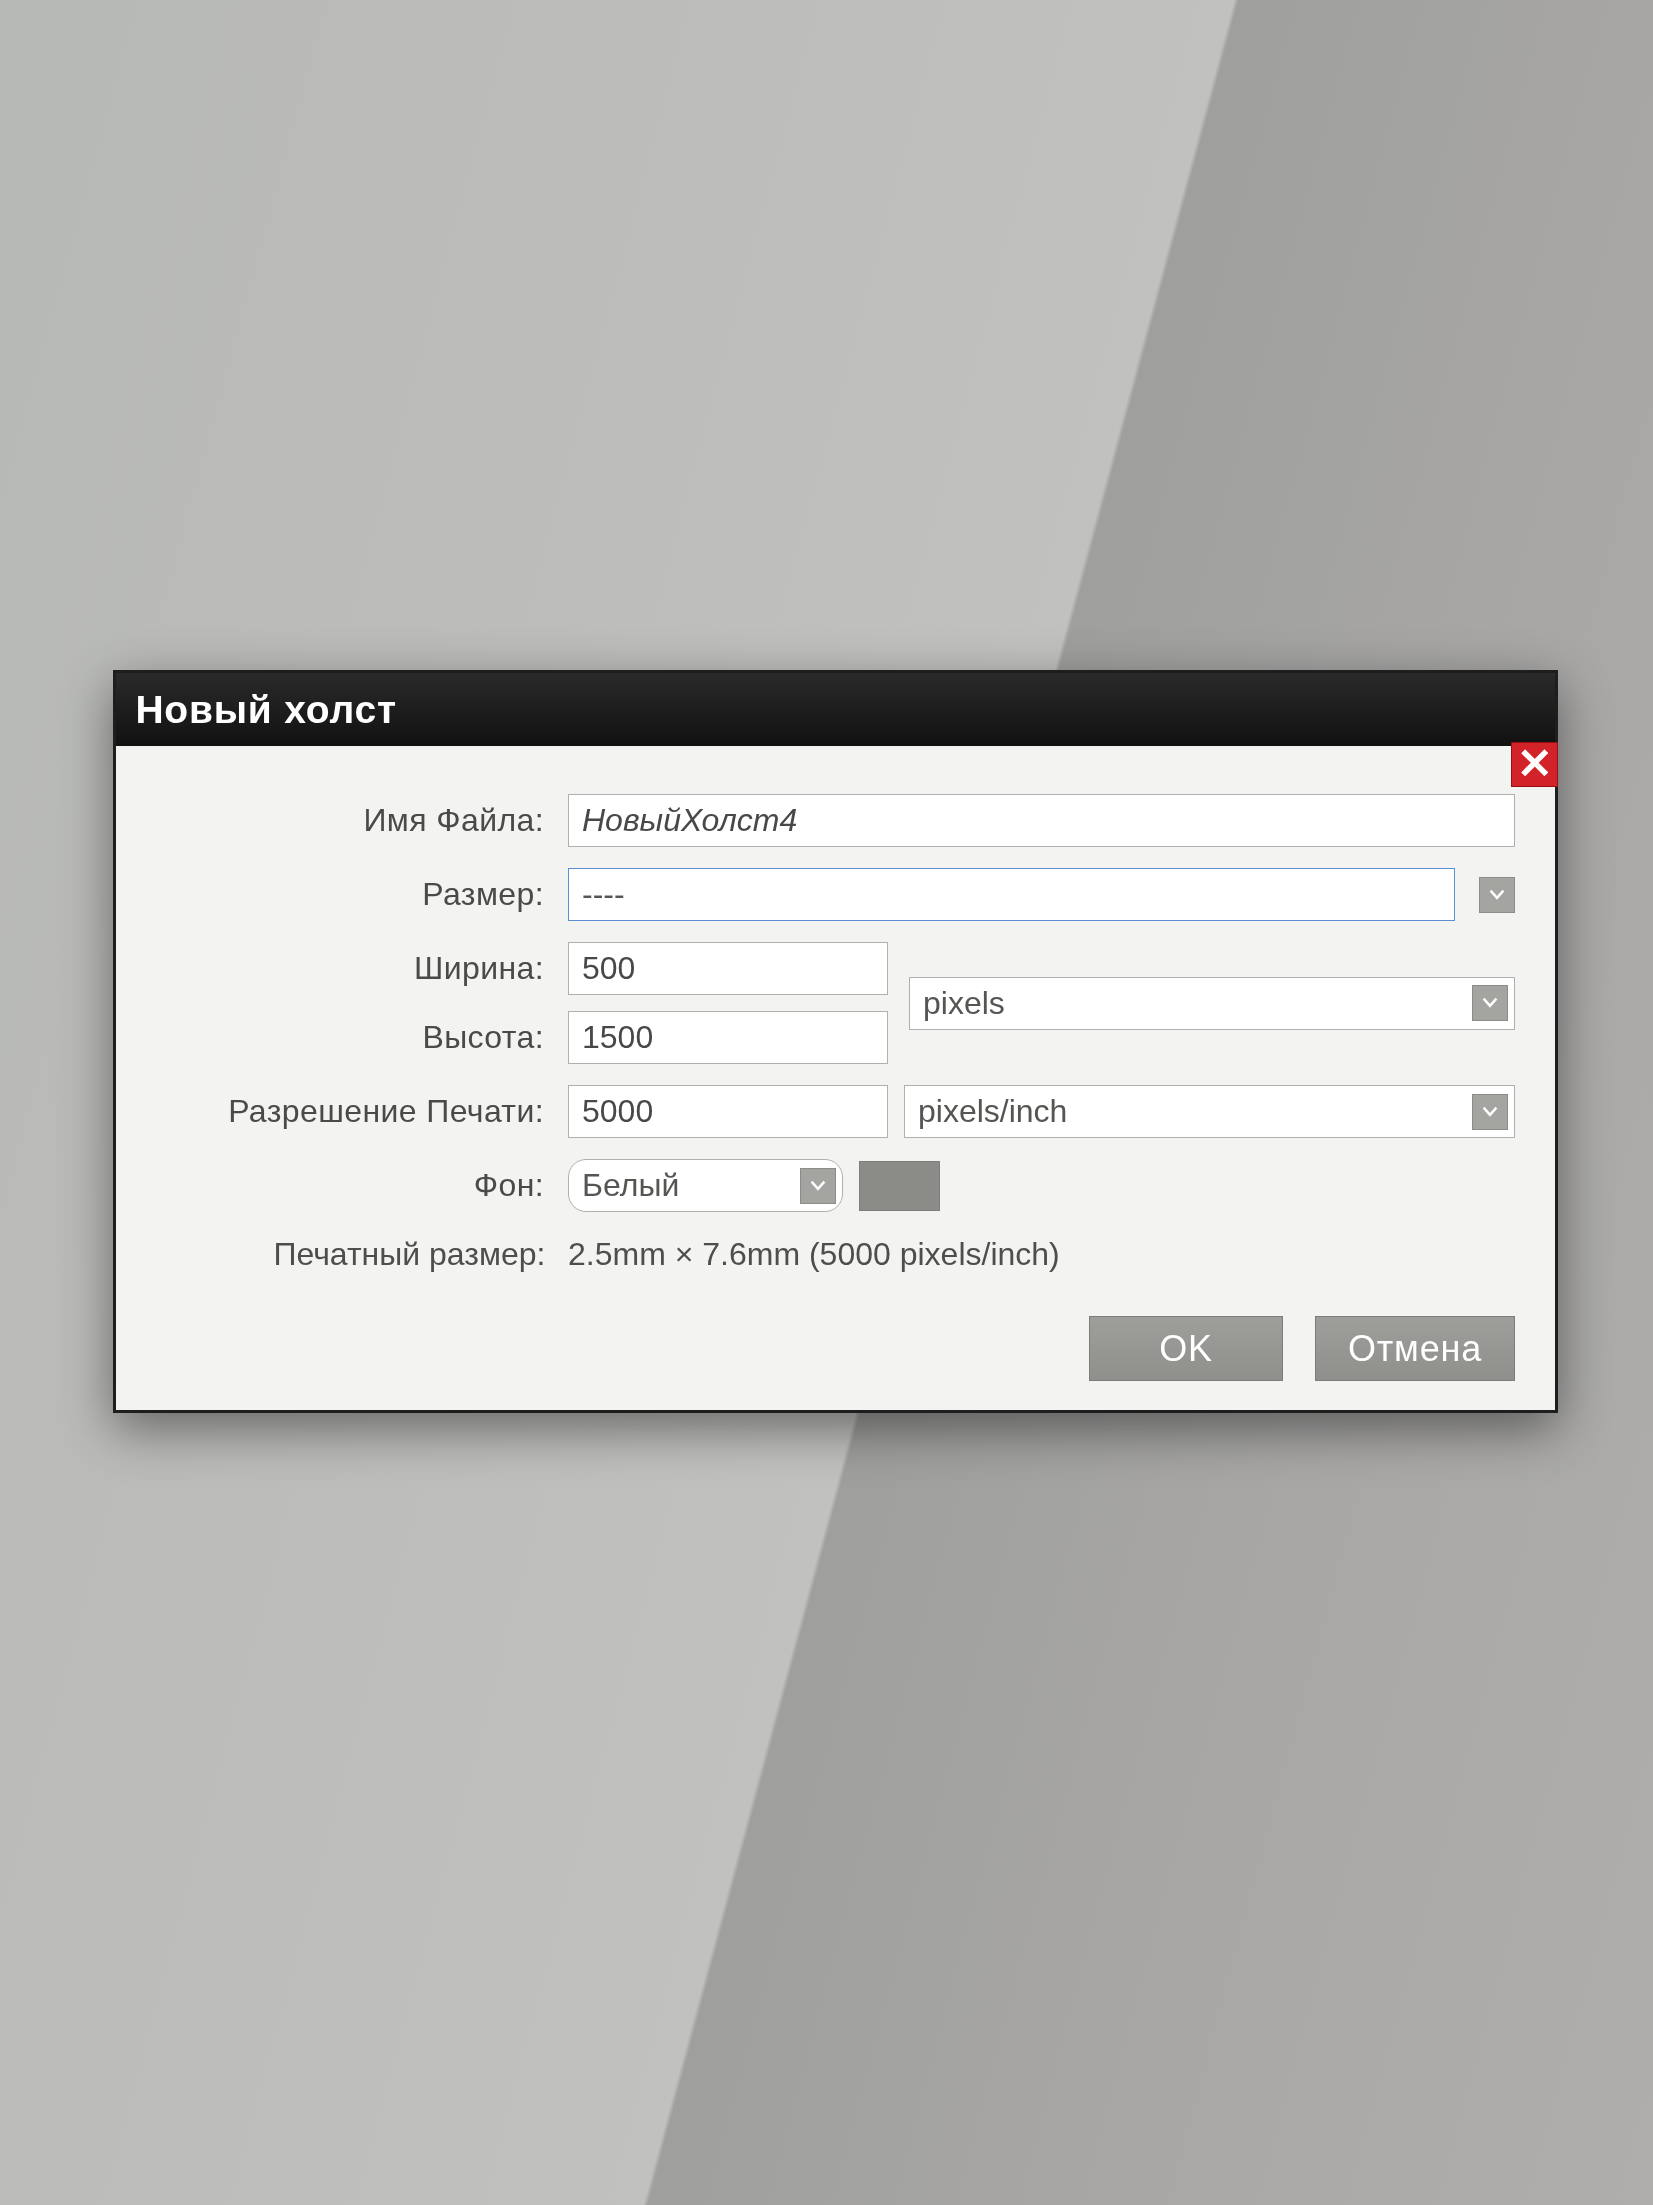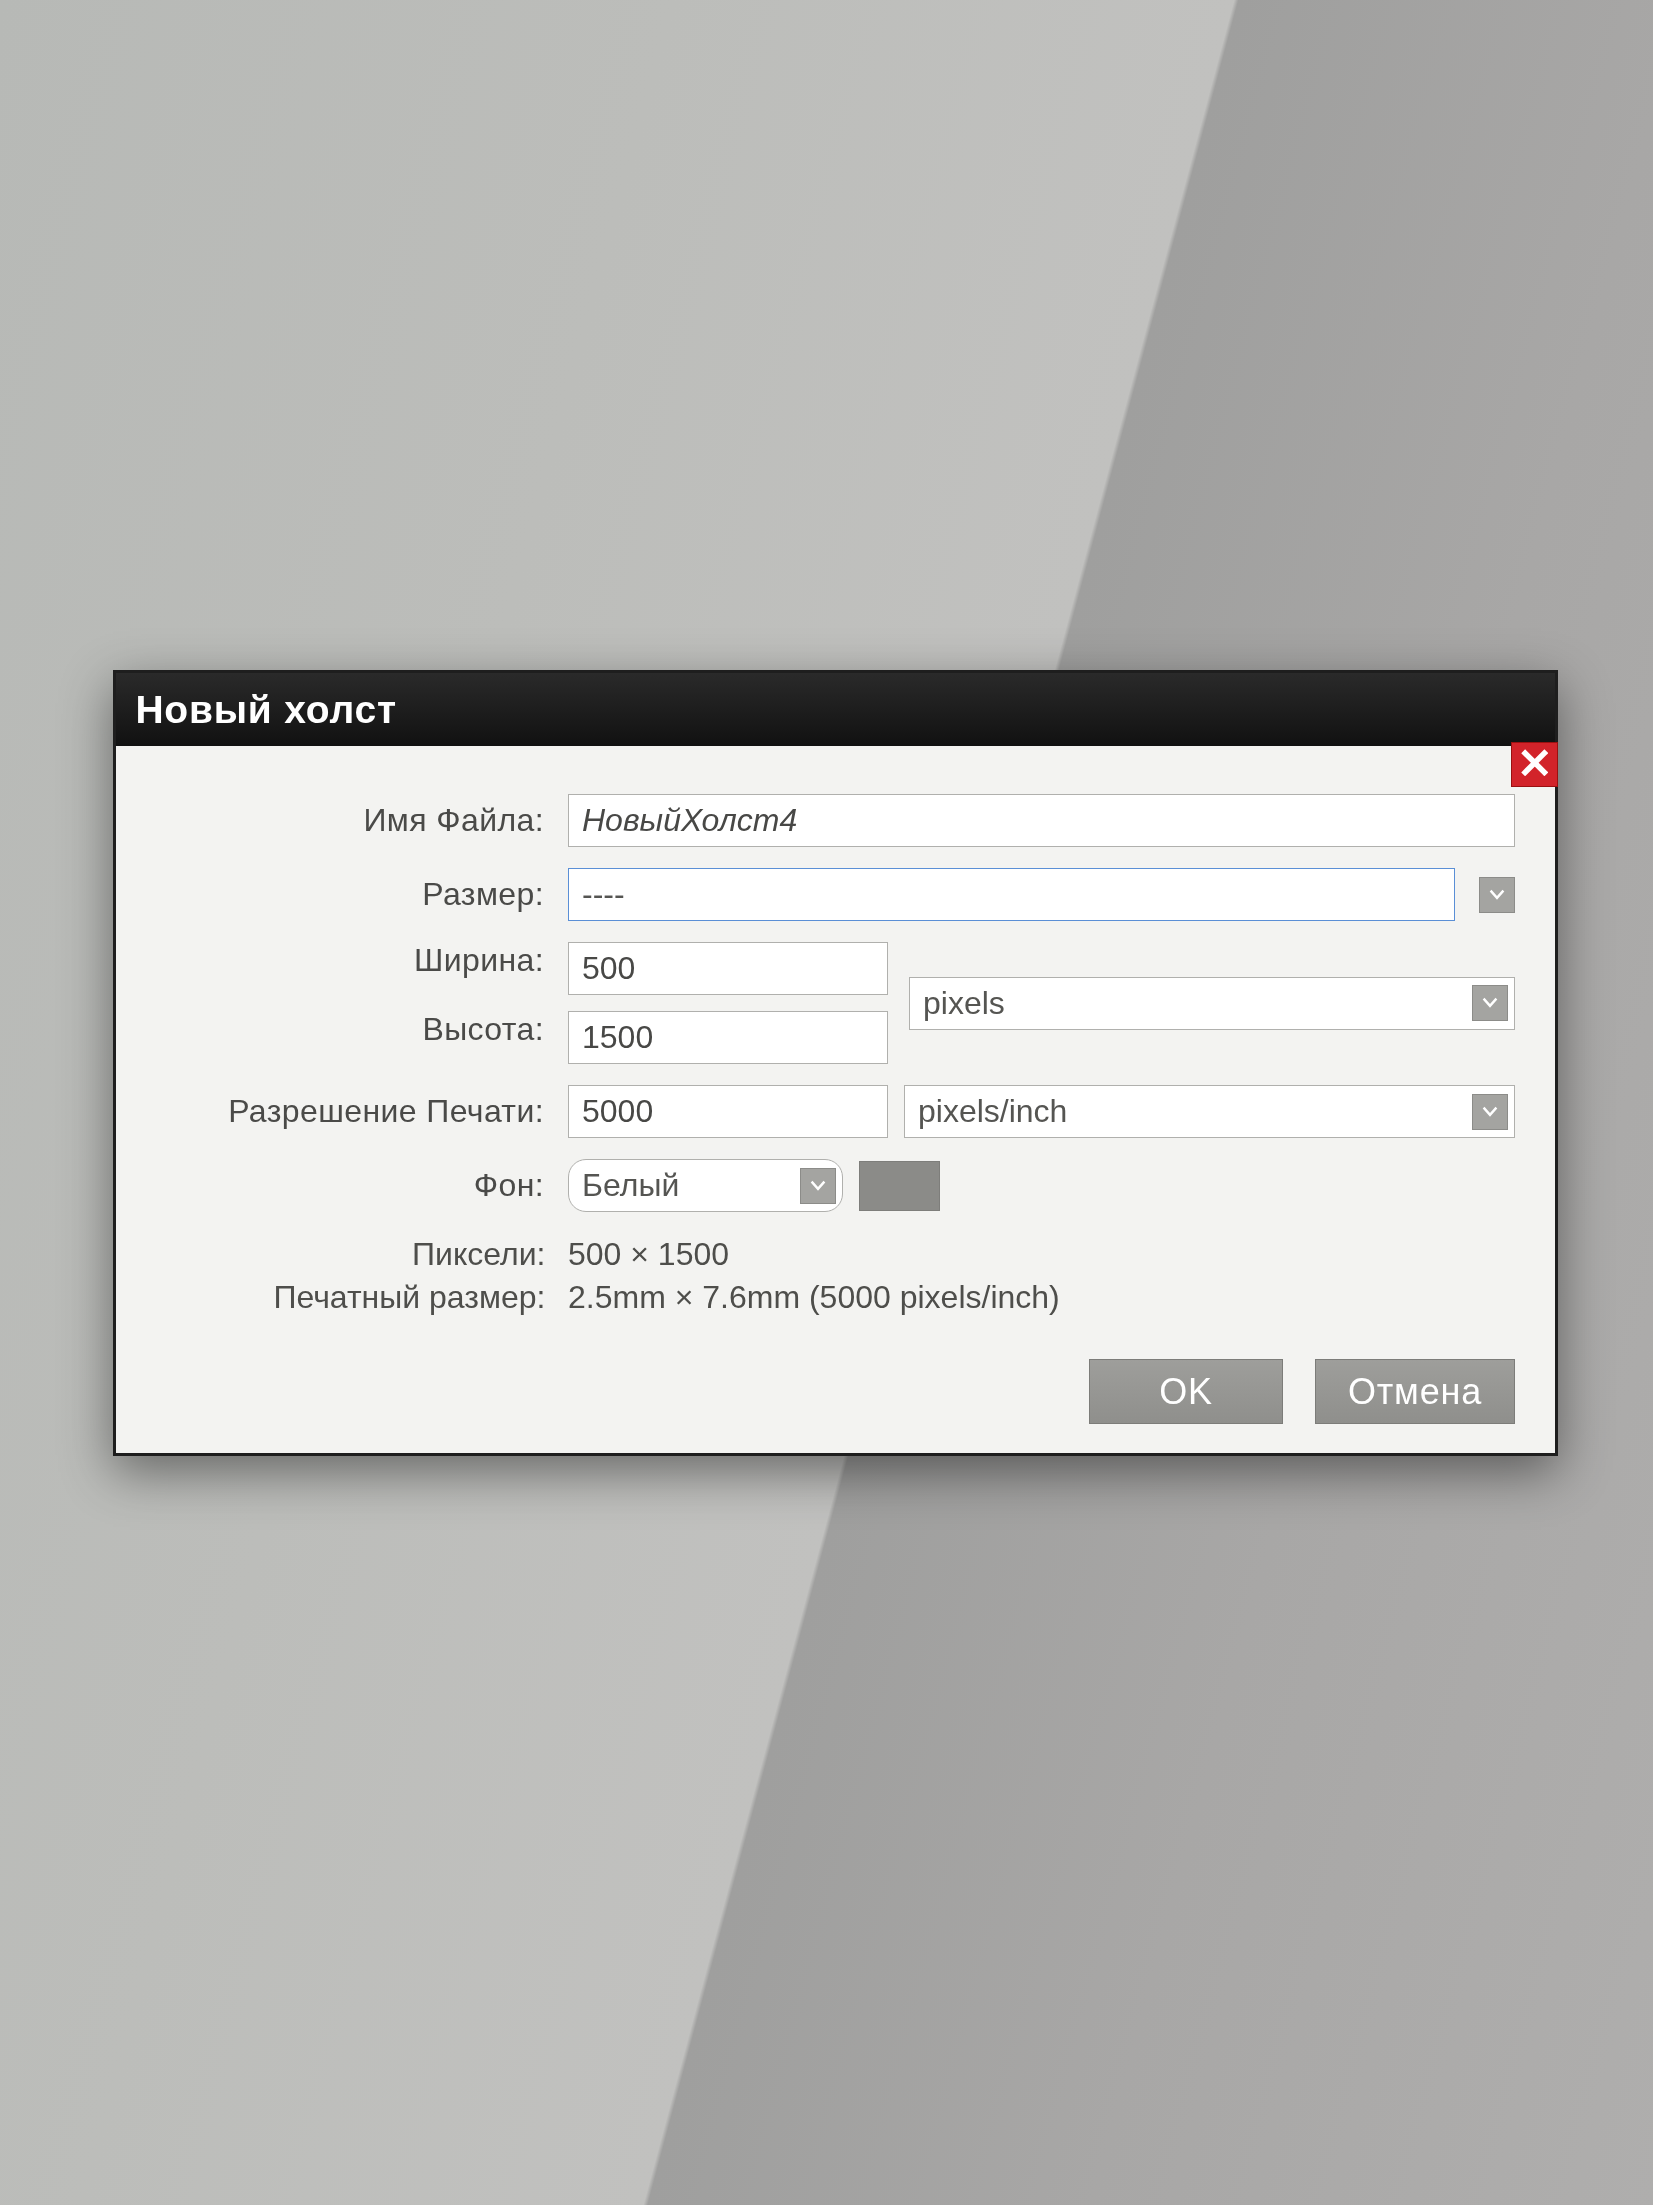--- a/index.html
+++ b/index.html
@@ -113,21 +113,21 @@
     border: 1.6px solid #b0b0ad;
     background: #fff;
     display: flex;
     align-items: center;
     padding: 0 13px;
     font-size: 32px;
     color: #555552;
     position: relative;
   }
   .unit-select .drop-btn { position:absolute; right:6.5px; top:50%; transform:translateY(-50%); }
-  .dim-row { display:flex; }
+  .dim-row { display:flex; align-items:center; }
   .dim-row .lbl { width:420px; }
   .color-swatch {
     width: 81px;
     height: 50px;
     background: #8b8b88;
     border: 1.6px solid #7e7e7b;
   }
   .summary {
     margin-top: 14.5px;
     margin-left: 65px;
@@ -248,24 +248,20 @@
                 <path d="M2 2 L10 11 L18 2" fill="none" stroke="#fff" stroke-width="3"></path>
               </svg>
           </div>
         </div>
         <div class="color-swatch"></div>
       </div>
     </div>
 
     <div class="summary">
       <div class="srow">
-        <div class="slbl">Пиксели:</div>
-        <div>500 × 1500</div>
-      </div>
-      <div class="srow">
         <div class="slbl">Печатный размер:</div>
         <div>2.5mm × 7.6mm (5000 pixels/inch)</div>
       </div>
     </div>
 
   </div>
 
   <div class="button-row">
     <div class="btn">
       <span>OK</span>

